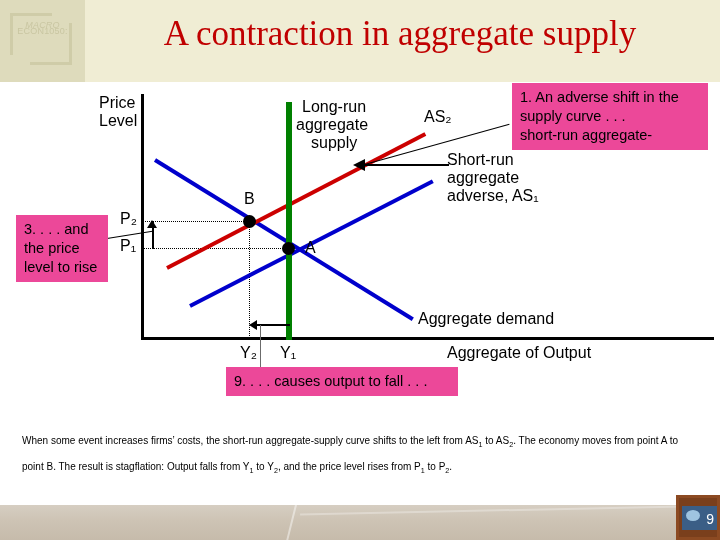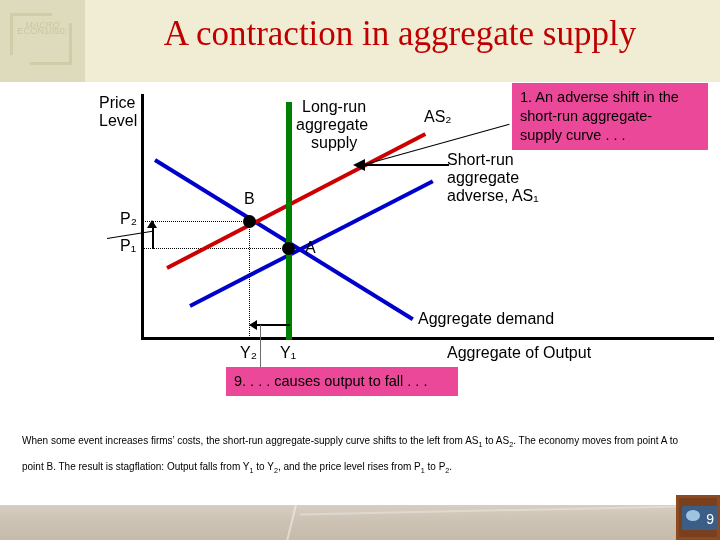--- a/index.html
+++ b/index.html
@@ -290,24 +290,29 @@
 
   <div class="leader" style="left:365px; top:82px; width:84px; height:2px;"></div>
   <div style="position:absolute; left:353px; top:77px; width:0; height:0; border-top:6px solid transparent; border-bottom:6px solid transparent; border-right:12px solid #000;"></div>
 
   <div class="leader" style="left:107px; top:156px; width:46px; height:1px; transform: rotate(-9deg);"></div>
 
   <div class="leader" style="left:260px; top:243px; width:1px; height:46px; background:#6b6b6b;"></div>
 
   <div class="callout" style="left:512px; top:1px; width:196px;">
     <div>1. An adverse shift in the</div>
+    <div>supply curve . . .</div>
     <div>short-run aggregate-</div>
-    <div>supply curve . . .</div>
-  </div>
-
+  </div>
+
+  <div class="callout" style="left:16px; top:133px; width:92px;">
+    <div>3. . . . and</div>
+    <div>the price</div>
+    <div>level to rise</div>
+  </div>
 
   <div class="callout" style="left:226px; top:285px; width:232px;">
     <div>9. . . . causes output to fall . . .</div>
   </div>
 
 </div>
 
 <div id="caption"><span>When some event increases firms’ costs, the short-run aggregate-supply curve shifts to the left from AS</span><sub>1</sub><span> to AS</span><sub>2</sub><span>. The economy moves from point A to point B. The result is stagflation: Output falls from Y</span><sub>1</sub><span> to Y</span><sub>2</sub><span>, and the price level rises from P</span><sub>1</sub><span> to P</span><sub>2</sub><span>.</span></div>
 
 <div id="bottom-strip">

